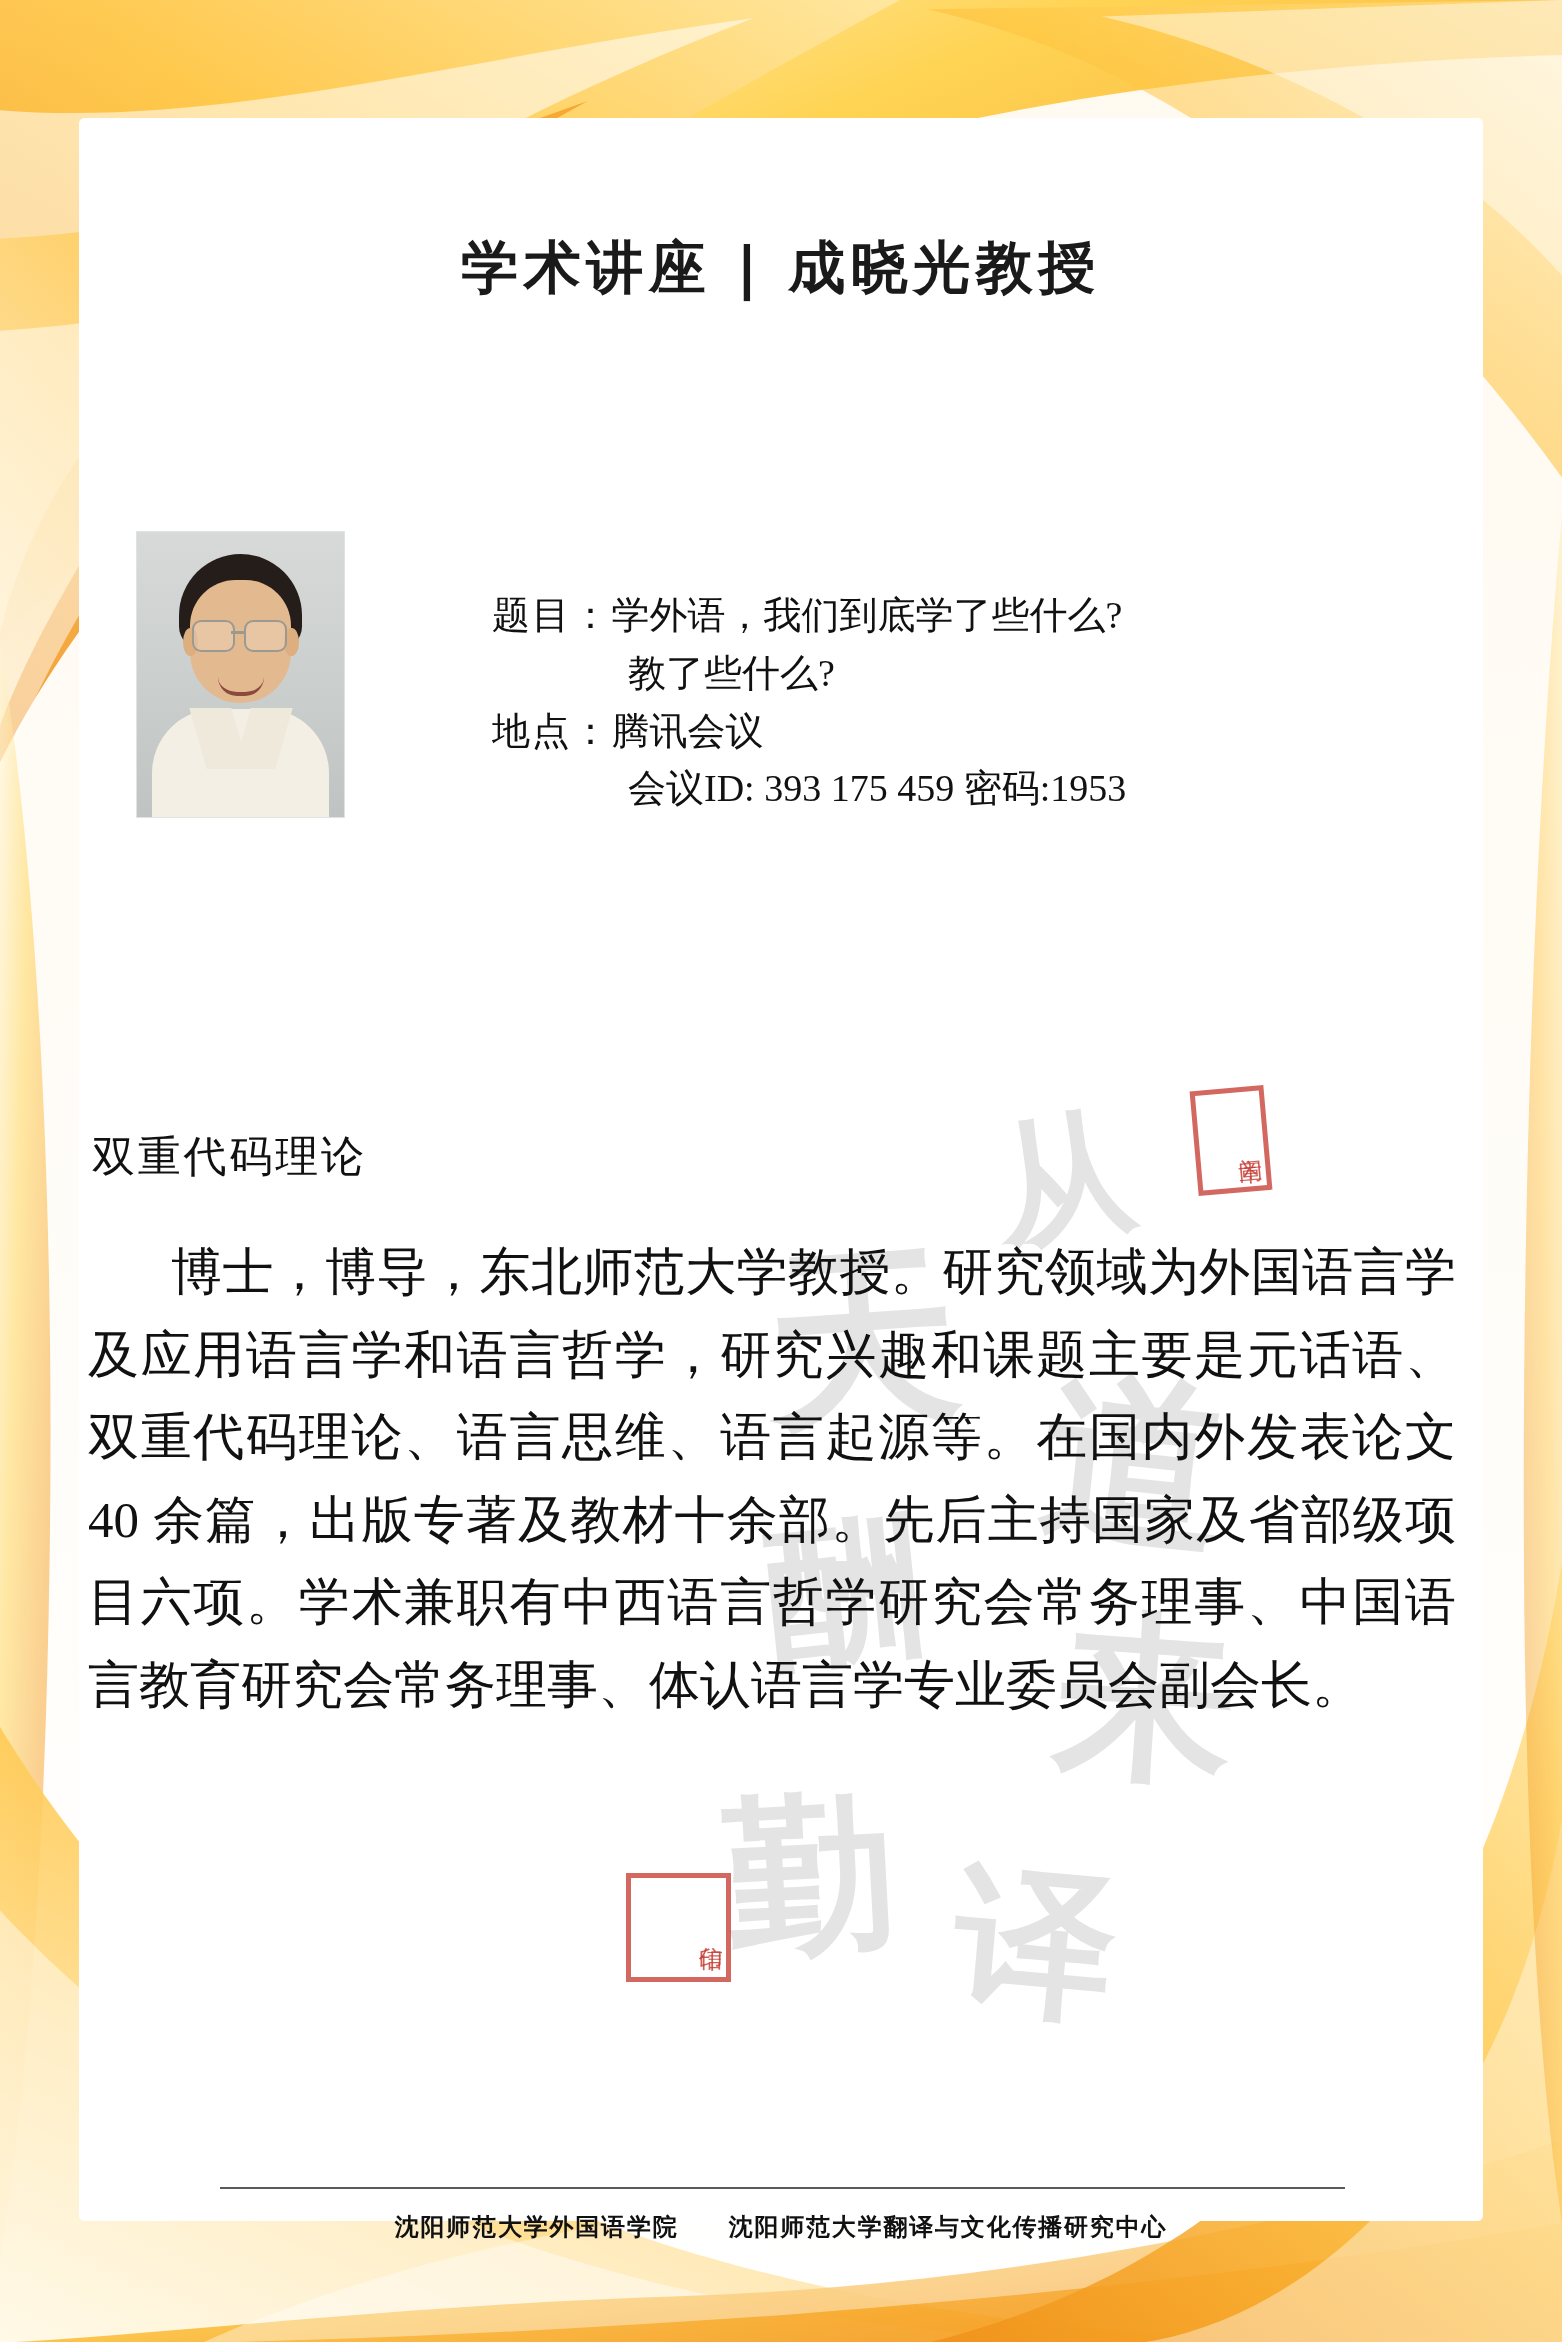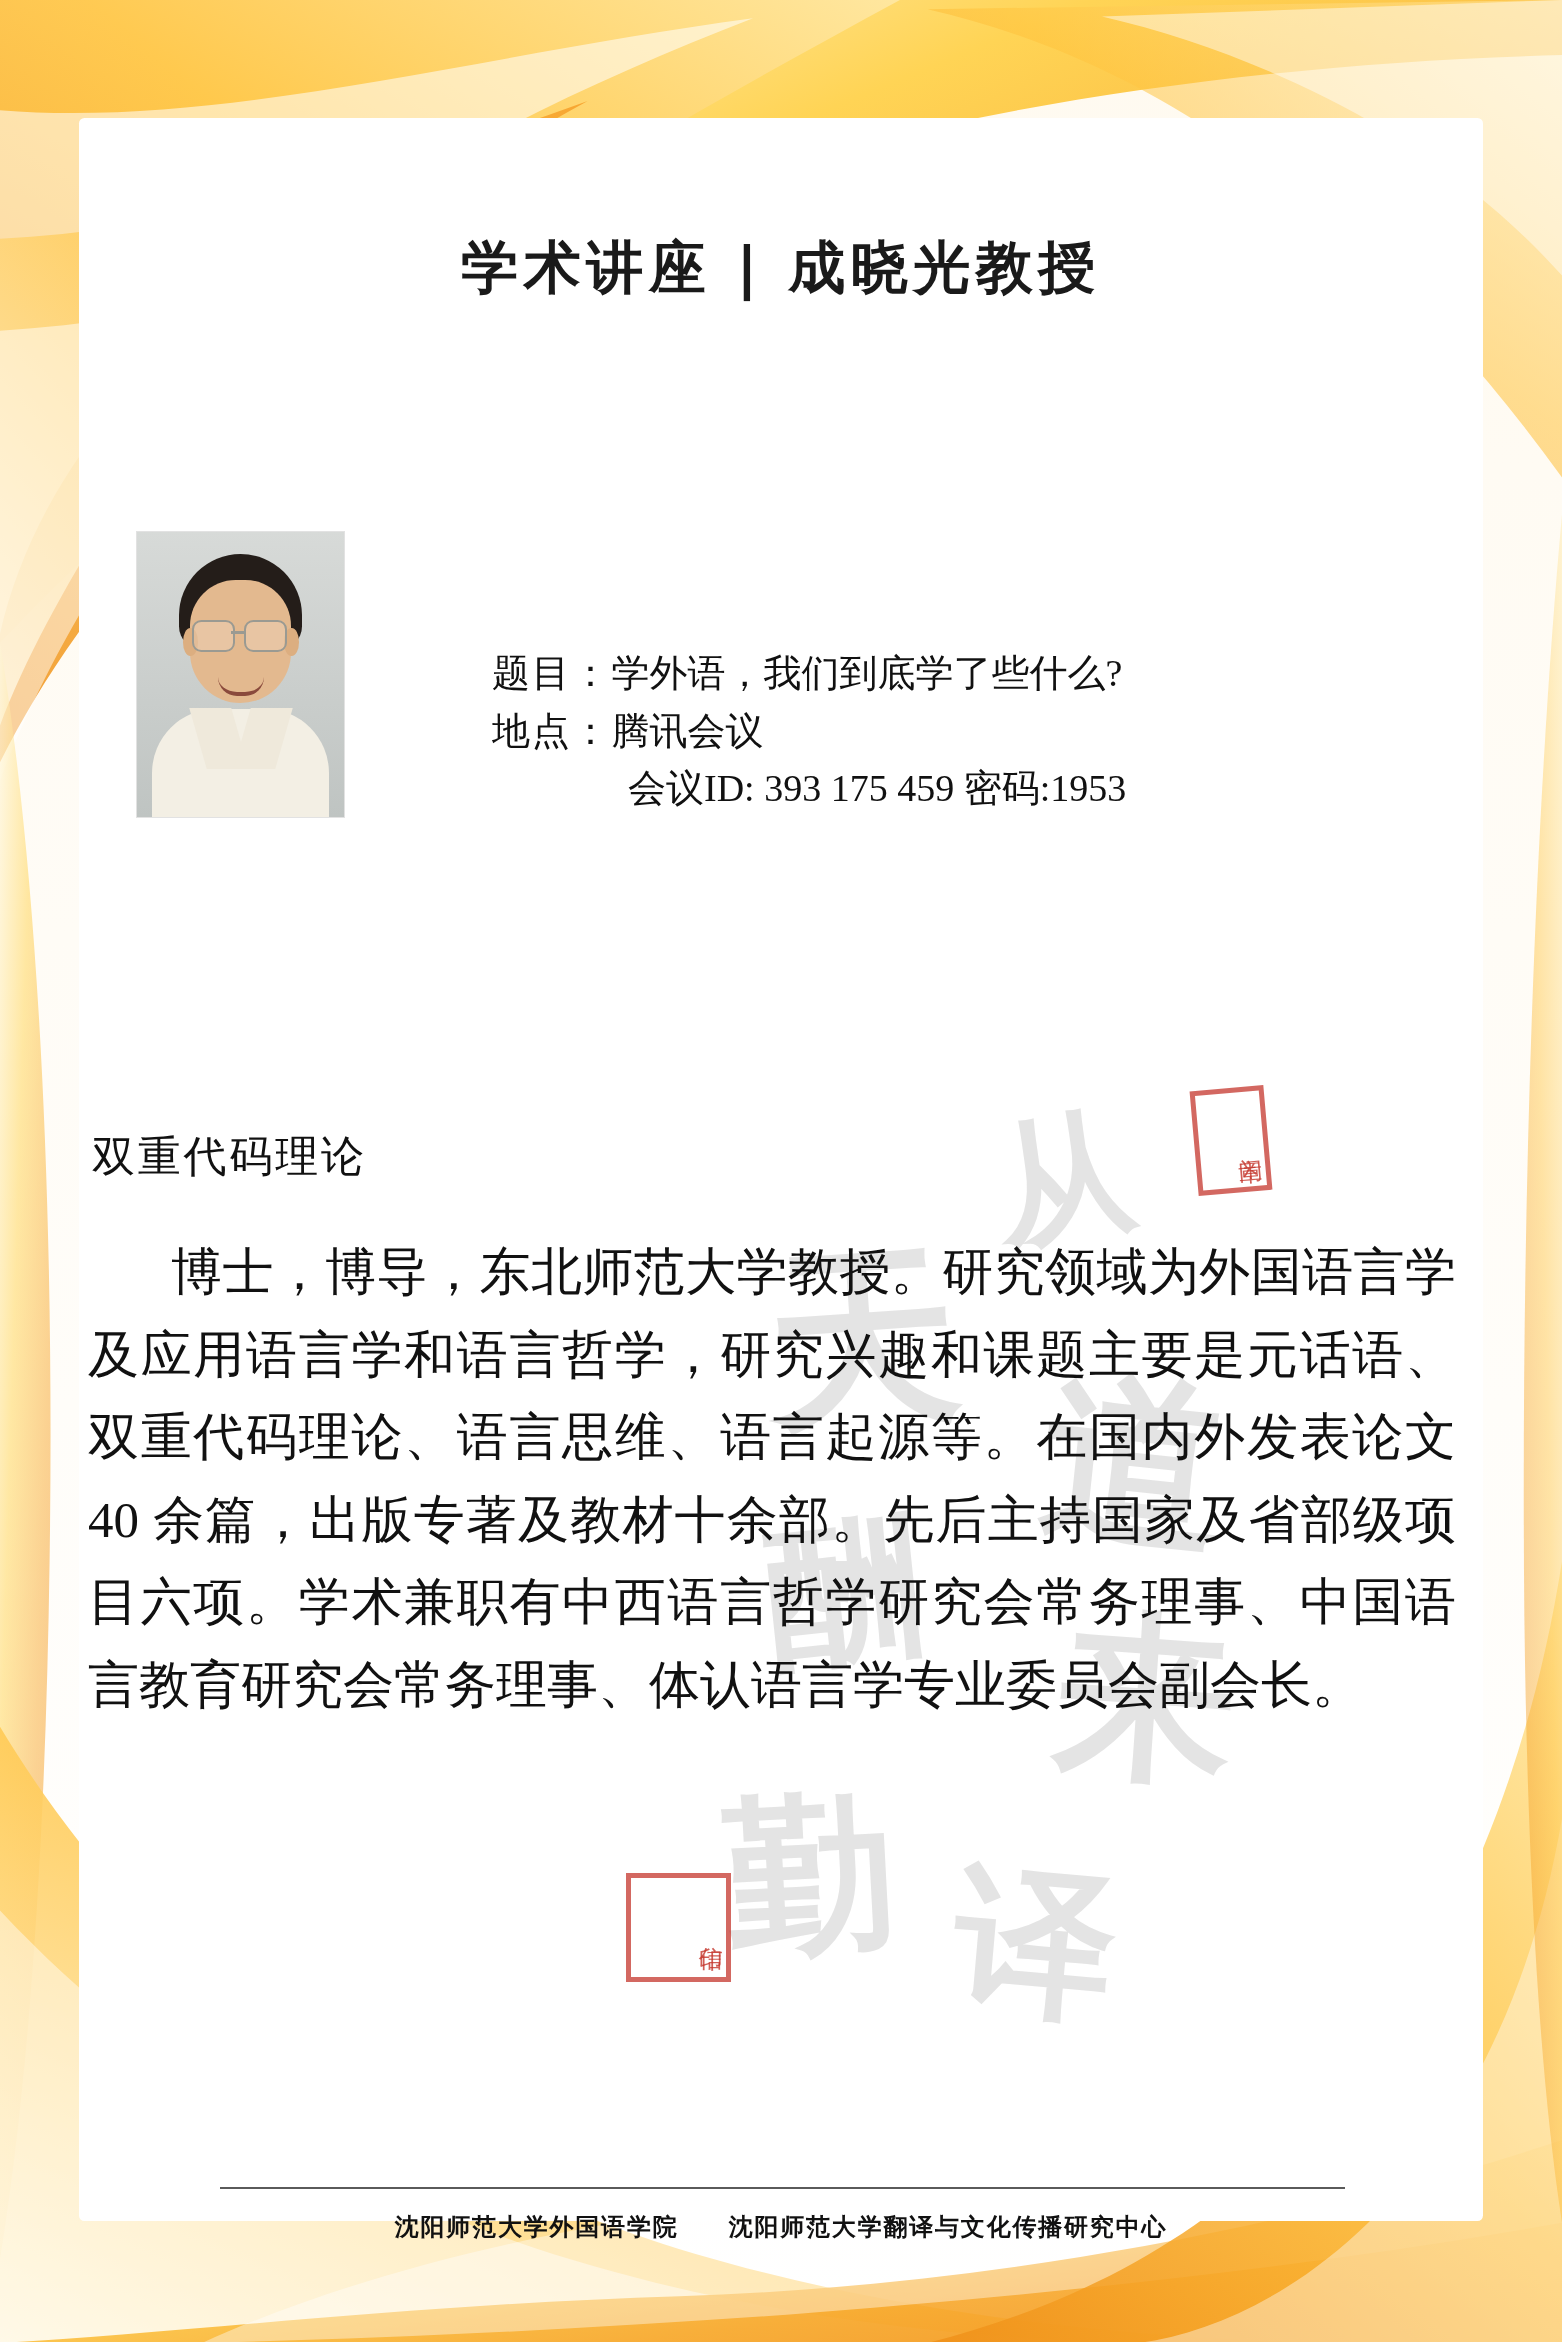--- a/index.html
+++ b/index.html
@@ -326,20 +326,21 @@
       <div class="glass-l"></div>
       <div class="glass-r"></div>
       <div class="bridge"></div>
       <div class="mouth"></div>
     </div>
 
     <div class="details">
       <div class="detail-line">
         <span class="lbl">题目：</span><span>学外语，我们到底学了些什么?</span>
       </div>
+      <div class="detail-line detail-cont">教了些什么?</div>
       <div class="detail-line">
         <span class="lbl">地点：</span><span>腾讯会议</span>
       </div>
       <div class="detail-line detail-indent">会议ID: 393 175 459  密码:1953</div>
     </div>
   </div>
 
   <div class="calli c1">从</div>
   <div class="calli c2">天</div>
   <div class="calli c3">道</div>

